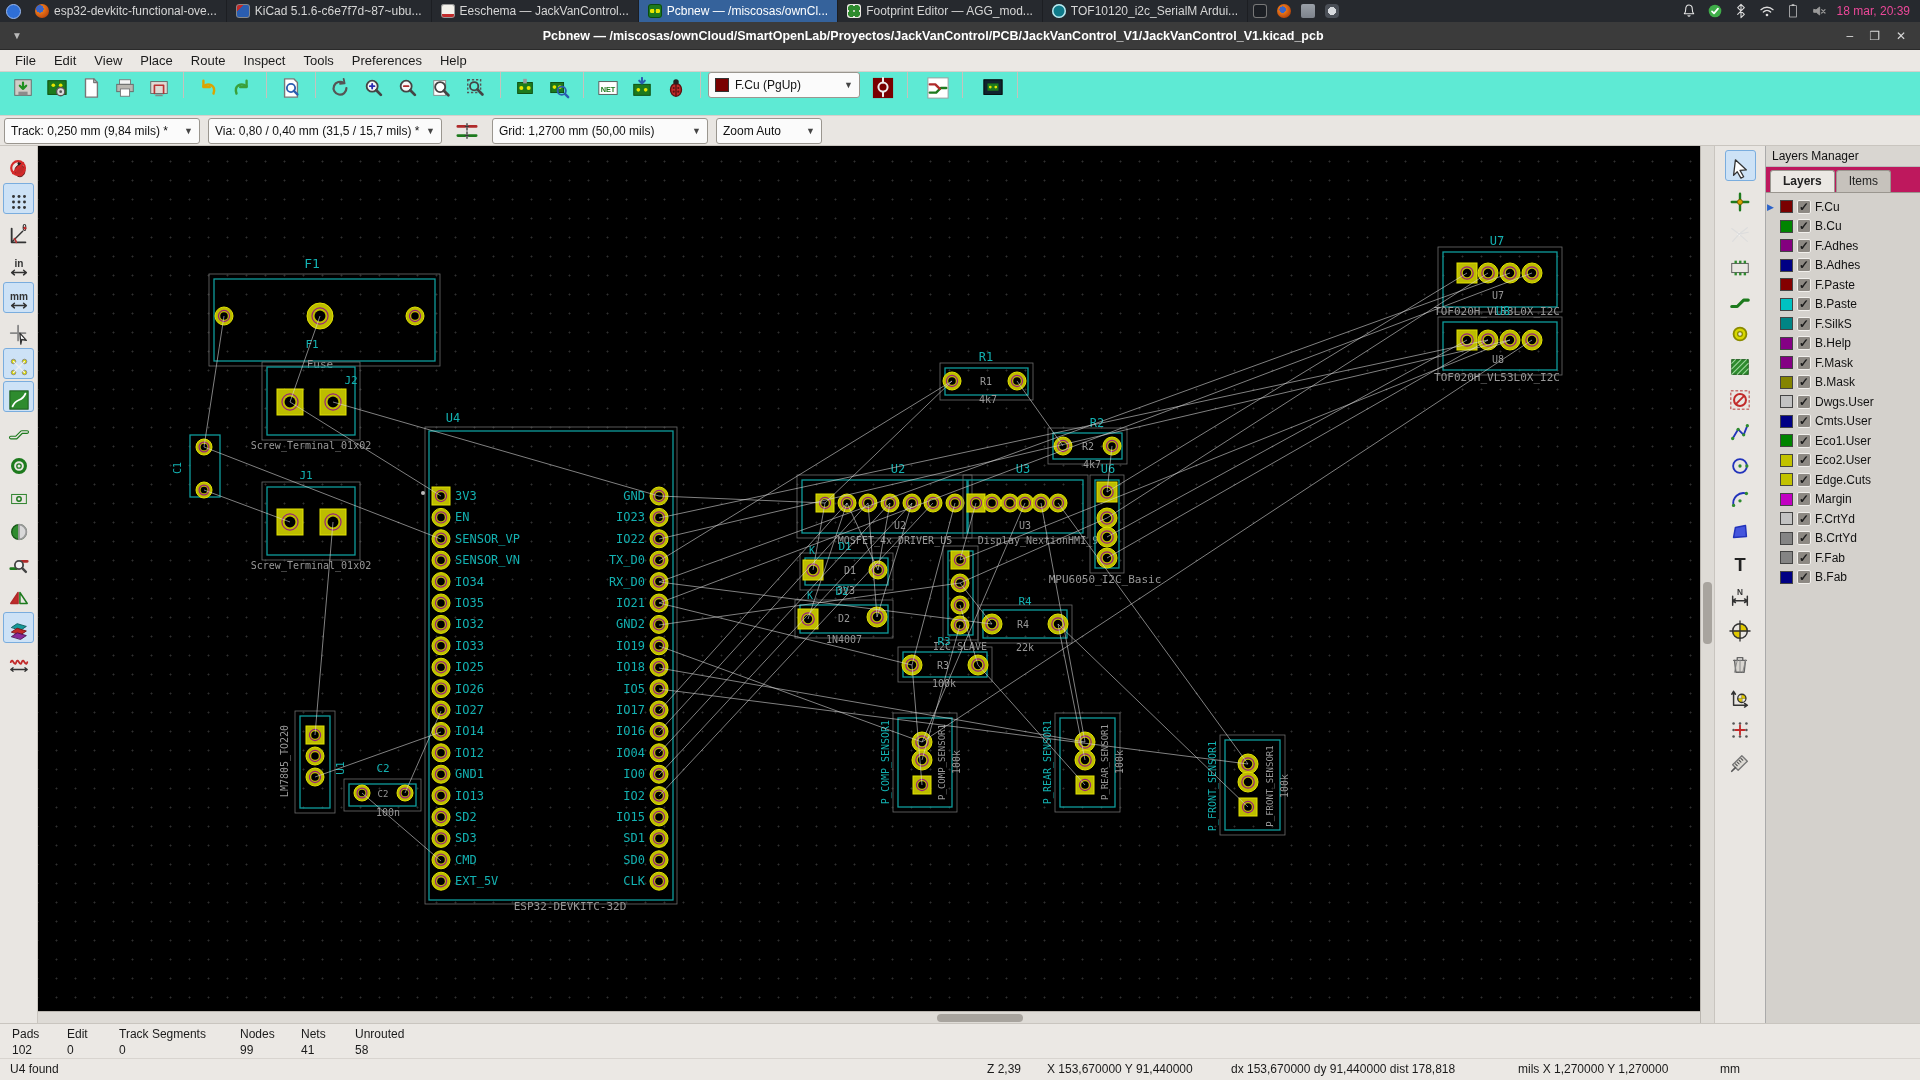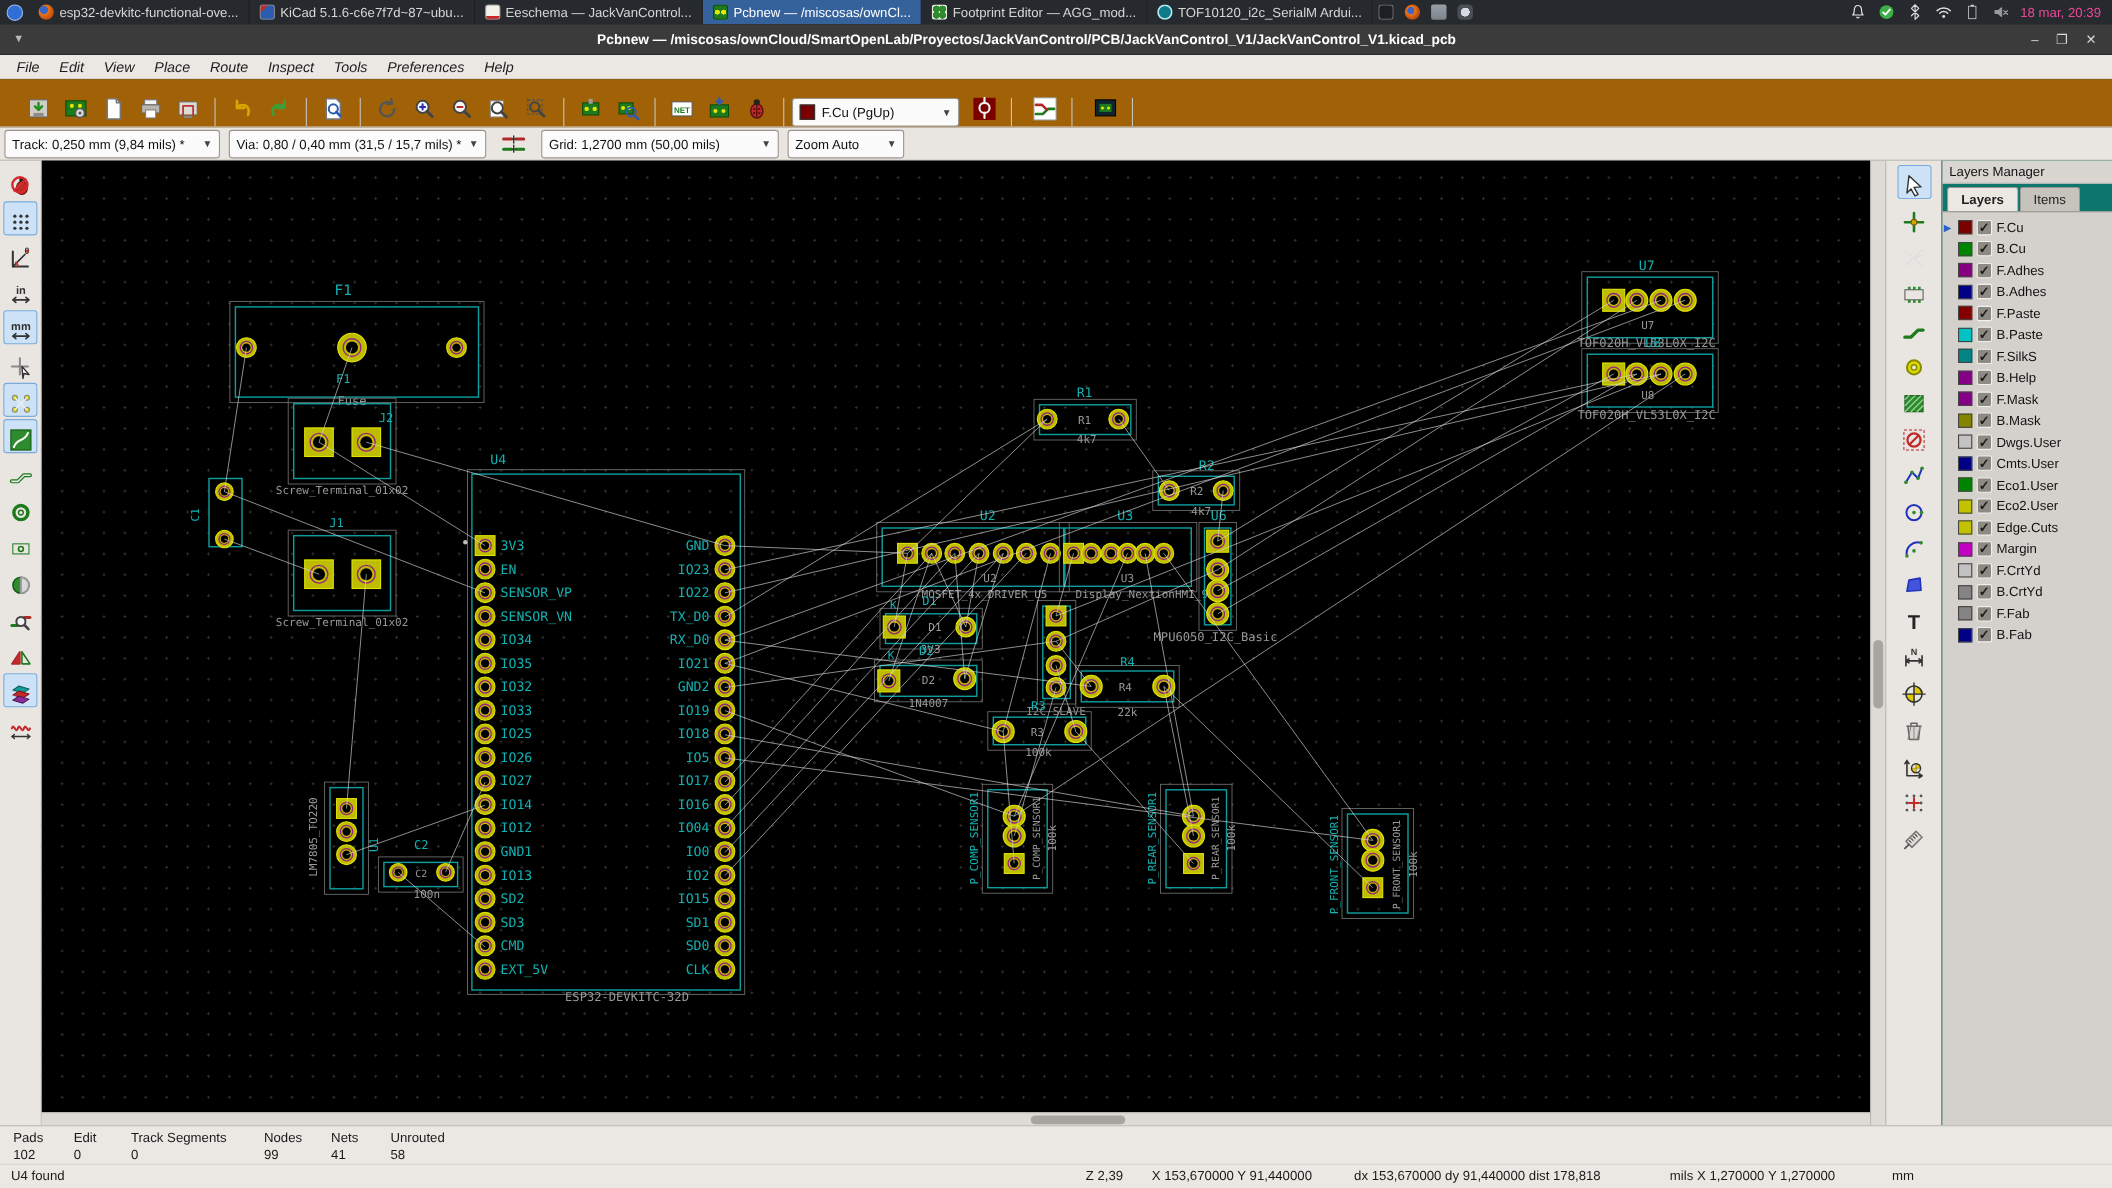--- a/index.html
+++ b/index.html
@@ -21,24 +21,24 @@
 
   
   .titlebar { height:28px; background:#3b3b3b; display:flex; align-items:center; color:#fff; flex:0 0 28px; border-bottom:1px solid #2a2a2a; }
   .tbar-arrow { color:#b9b9b9; font-size:10px; padding:0 12px; }
   .tbar-title { flex:1; text-align:center; font-weight:bold; font-size:12.5px; white-space:nowrap; overflow:hidden; }
   .win-btns { display:flex; gap:16px; padding:0 14px; color:#d9d9d9; font-size:12px; }
   .win-btns span { cursor:default; }
 
   
   .menubar { height:22px; background:#ebe8e4; display:flex; align-items:center; color:#1b1b1b; flex:0 0 22px; border-bottom:1px solid #d4d0cb; padding-left:6px; }
-  .menu-item { padding:2px 9px; font-size:13px;font-style:italic; }
+  .menu-item { padding:2px 9px; font-size:13px; }
 
   
-  .toolbar-main { height:44px; background:#a16207; display:flex; align-items:flex-end; flex:0 0 44px; padding:0 18px; border-bottom:1px solid #d4d0cb; }
+  .toolbar-main { height:44px; background:#5eead4; display:flex; align-items:flex-start; flex:0 0 44px; padding:0 6px; border-bottom:1px solid #d4d0cb; }
   .tool-btn { width:32px; height:32px; display:flex; align-items:center; justify-content:center; border:1px solid transparent; border-radius:3px; margin:0 1px; }
   .tool-sep { width:1px; height:26px; background:#c6c2bc; margin:0 7px; }
   .combo { height:26px; background:#fbfbfb; border:1px solid #9a968f; border-radius:3px; display:flex; align-items:center; font-size:12px; color:#111; padding:0 6px; gap:6px; }
   .combo .arrow { margin-left:auto; color:#444; font-size:9px; }
   .swatch { width:14px; height:14px; background:#7a0000; border:1px solid #333; }
   .toolbar-aux { height:30px; background:#e9e6e2; display:flex; align-items:center; flex:0 0 30px; padding:0 4px; border-bottom:1px solid #c9c5bf; gap:8px; }
 
   
   .workarea { flex:1; display:flex; min-height:0; }
   .side-toolbar { background:#e9e6e2; display:flex; flex-direction:column; align-items:center; padding-top:3px; }
@@ -51,21 +51,21 @@
   .canvas-wrap { position:relative; width:1662px; height:866px; background-color:#000;
      background-image:radial-gradient(circle, #303030 0.9px, transparent 1.1px);
      background-size:19px 19px; background-position:9px 6px; }
   .canvas-wrap svg { position:absolute; inset:0; }
   .hscroll { height:12px; background:#dedbd6; border-top:1px solid #b9b5af; position:relative; }
   .hscroll .thumb { position:absolute; left:899px; width:86px; top:2px; height:8px; background:#a8a49e; border-radius:4px; }
   .vscroll { width:14px; background:#dedbd6; border-left:1px solid #b9b5af; position:relative; }
   .vscroll .thumb { position:absolute; top:436px; height:62px; left:2px; width:9px; background:#a8a49e; border-radius:4px; }
 
   
-  .layers-panel { width:155px; background:#0f766e; border-left:1px solid #aaa; display:flex; flex-direction:column; font-size:12px; }
+  .layers-panel { width:155px; background:#be185d; border-left:1px solid #aaa; display:flex; flex-direction:column; font-size:12px; }
   .lp-title { padding:3px 6px; color:#111; background:#d9d6d1; border-bottom:1px solid #bbb; font-size:12px; }
   .lp-tabs { display:flex; padding:3px 4px 0 4px; gap:1px; }
   .lp-tab { padding:3px 12px 4px; border:1px solid #9a968f; border-bottom:none; border-radius:3px 3px 0 0; background:#c6c2bc; color:#222; }
   .lp-tab.active { background:#ebe8e4; font-weight:bold; }
   .lp-list { flex:1; border-top:1px solid #9a968f; background:#d4d1cc; padding:4px 0 0 2px; overflow:hidden; }
   .lp-row { display:flex; align-items:center; height:19.5px; gap:4px; padding-left:4px; position:relative; }
   .lp-cursor { position:absolute; left:-1px; color:#2b62c9; font-size:9px; }
   .lp-swatch { width:13px; height:13px; border:1px solid #444; margin-left:8px; flex:0 0 13px; }
   .lp-check { width:14px; height:14px; background:#8d8983; border:1px solid #f2f0ec; border-radius:2px; color:#1c1c1c; font-size:12px; line-height:13px; text-align:center; font-weight:bold; flex:0 0 14px; }
   .lp-name { color:#111; }

